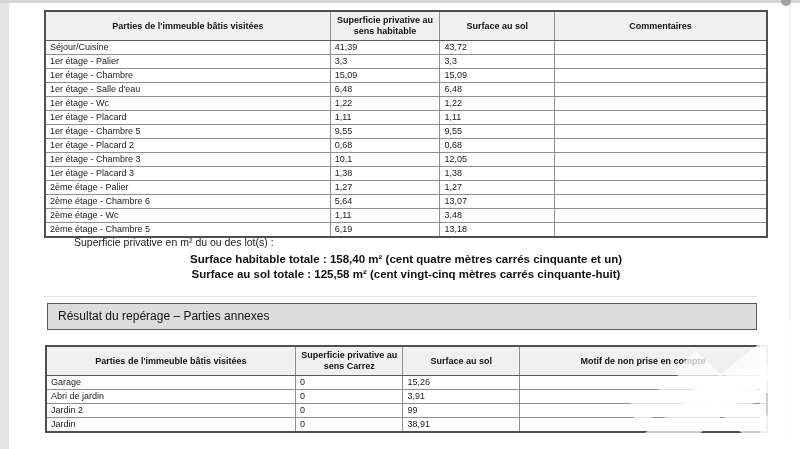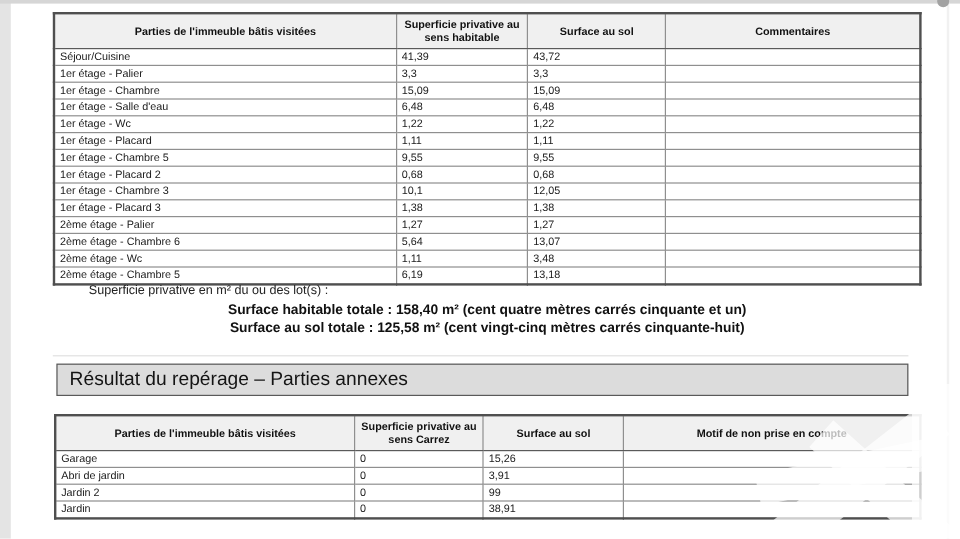--- a/index.html
+++ b/index.html
@@ -28,21 +28,21 @@
   
   #superficie-line { position:absolute; left:74px; top:236px; font-size:10.5px; color:#222; }
   #totals { position:absolute; left:44px; top:252px; width:724px; text-align:center;
             font-size:11.5px; font-weight:bold; line-height:15px; color:#111; }
 
   .sep-line { position:absolute; left:44px; top:296px; width:713px; height:1px; background:#e0e0e0; }
 
   
   #section-box { position:absolute; left:47px; top:303px; width:710px; height:27px;
                  background:#dcdcdc; border:1px solid #5a5a5a;
-                 font-size:16px; line-height:25px; padding-left:10px; color:#141414; }
+                 font-size:12px; line-height:25px; padding-left:10px; color:#141414; }
 
   
   #watermark { position:absolute; left:590px; top:320px; width:210px; height:129px;
                overflow:hidden; pointer-events:none; }
   #watermark .wm { position:absolute; background:rgba(255,255,255,0.72); }
   .wm1 { left:95px;  top:-10px; width:34px;  height:200px; transform:rotate(52deg); }
   .wm2 { left:150px; top:10px;  width:30px;  height:190px; transform:rotate(-48deg); }
   .wm3 { left:40px;  top:60px;  width:150px; height:26px;  transform:rotate(-12deg); }
   .wm4 { left:170px; top:0;     width:45px;  height:129px; background:rgba(255,255,255,0.55); }
 </style>

